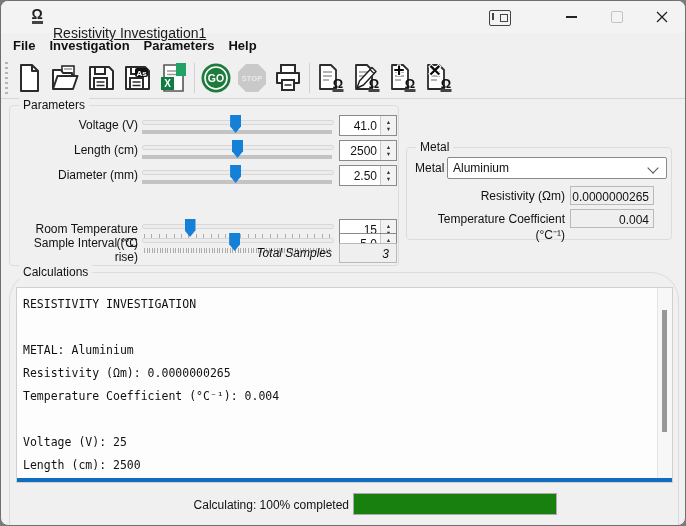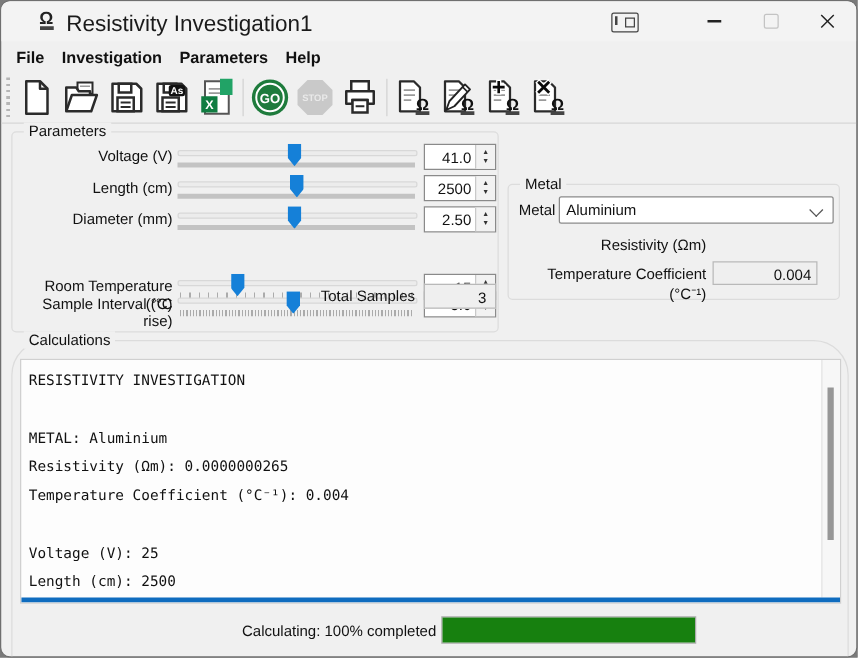--- a/index.html
+++ b/index.html
@@ -4,21 +4,21 @@
 <style>
   html,body{margin:0;padding:0;width:686px;height:526px;overflow:hidden;background:#7a7a7a;
     font-family:"Liberation Sans",sans-serif;}
   #window{position:absolute;left:0;top:0;width:684px;height:524px;background:#f0f0f0;
     border:1px solid #6f6f6f;border-radius:8px;overflow:hidden;}
   
   .titlebar{position:absolute;left:0;top:0;width:100%;height:32px;background:#f3f3f3;}
   .app-icon{position:absolute;left:27px;top:6px;width:18px;height:20px;text-align:center;}
   .app-icon .om{font-size:14px;font-weight:bold;color:#222;line-height:14px;display:block;}
   .app-icon .base{display:block;margin:0 auto;width:11px;height:2.5px;background:#444;margin-top:0px;}
-  .title-text{position:absolute;left:52px;top:8px;font-size:18px;color:#1a1a1a;}
+  .title-text{position:absolute;left:52px;top:24px;font-size:14px;color:#1a1a1a;text-decoration:underline;}
   .input-ind{position:absolute;left:488px;top:9px;width:20px;height:14px;border:1.4px solid #444;
     border-radius:2px;}
   .input-ind:before{content:"";position:absolute;left:2px;top:2px;width:2px;height:7px;background:#444;}
   .input-ind:after{content:"";position:absolute;right:2px;top:2.5px;width:6px;height:6px;border:1.4px solid #444;}
   .cap-btn{position:absolute;top:0;height:32px;width:34px;display:flex;align-items:center;justify-content:center;}
   .min-glyph{width:11px;height:1.5px;background:#222;}
   .max-glyph{width:10px;height:10px;border:1.3px solid #c3c3c3;border-radius:2px;}
   
   .menubar{position:absolute;left:0;top:32px;width:100%;height:25px;display:flex;align-items:center;padding-left:5px;}
   .menu-item{padding:3px 7px;font-size:13px;color:#111;font-weight:bold;}
@@ -312,36 +312,37 @@
       </div>
       <div class="spin">
         <span class="spin-val">5.0</span>
         <span class="spin-btns">
             <span>▲</span>
             <span>▼</span>
           </span>
       </div>
     </div>
 
-    <div class="prow" style="top:121px;">
+    <div class="prow" style="top:137px;font-style:italic;">
       <span class="plabel" style="left:150px;width:172px;">Total Samples</span>
       <div class="rofield" style="position:absolute;left:329px;top:0;width:58px;height:20px;padding:3px 7px 0 0;">3</div>
     </div>
   </div>
 
   <div class="groupbox" style="left:405px;top:146px;width:266px;height:93px;">
     <span class="legend">Metal</span>
 
     <span class="mlabel" style="left:8px;top:13px;">Metal</span>
     <div class="combo">
       <span>Aluminium</span>
       <span class="combo-chev"></span>
     </div>
 
     <span class="mlabel" style="left:0px;top:41px;width:158px;text-align:right;display:inline-block;">Resistivity (Ωm)</span>
+    <div class="rofield" style="position:absolute;left:163px;top:38px;width:84px;height:19px;padding:2.5px 4px 0 0;">0.0000000265</div>
 
     <span class="mlabel" style="left:0px;top:64px;width:158px;text-align:right;display:inline-block;">Temperature Coefficient (°C⁻¹)</span>
     <div class="rofield" style="position:absolute;left:163px;top:61px;width:84px;height:19px;padding:2.5px 4px 0 0;">0.004</div>
   </div>
 
   <div class="groupbox" style="left:8px;top:271px;width:670px;height:280px;border-radius:28px;">
     <span class="legend">Calculations</span>
     <div class="calcbox">
       <pre>RESISTIVITY INVESTIGATION
 

